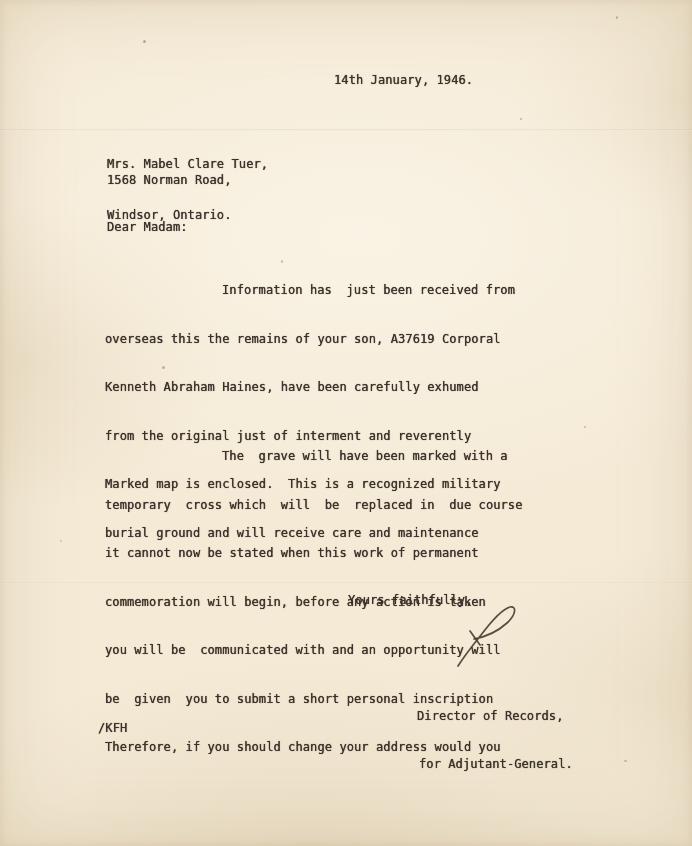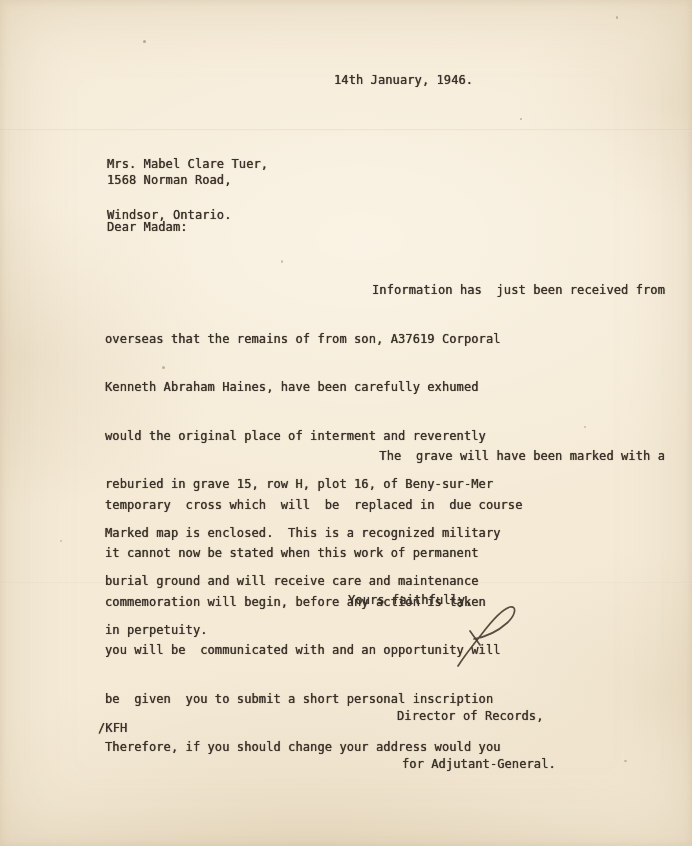--- a/index.html
+++ b/index.html
@@ -26,24 +26,24 @@
     color:#3a322a;
     font-size:12px;
     line-height:16px;
     white-space:pre;
     letter-spacing:0.1px;
     text-shadow:0 0 0.7px rgba(56,46,36,0.85), 0.4px 0.4px 0.7px rgba(56,46,36,0.30);
   }
   .addr .line, .para .line, .sigblock .line{white-space:pre;}
   .para{position:absolute;left:105px;width:560px;}
   .para .line{line-height:16.5px;}
-  .para .line.indent1{padding-left:117px;text-align:right;}
+  .para .line.indent1{padding-left:117px;}
   .sigblock .line{line-height:16px;}
-  .sigblock .l2{margin-left:4px;}
-  .sigblock .l3{margin-left:9px;}
+  .sigblock .l2{margin-left:24px;}
+  .sigblock .l3{margin-left:26px;}
   .crease{
     position:absolute;left:0;width:692px;height:2px;
     background:linear-gradient(to bottom, rgba(170,148,110,0.18), rgba(255,250,238,0.25));
     pointer-events:none;
   }
   .speck{
     position:absolute;border-radius:50%;
     background:#6b5a42;pointer-events:none;
   }
   .signature{position:absolute;left:444px;top:600px;}
@@ -74,27 +74,25 @@
   <div class="addr">
     <div class="txt line" style="left:107px;top:156px;">Mrs. Mabel Clare Tuer,</div>
     <div class="txt line" style="left:107px;top:172px;">1568 Norman Road,</div>
     <div class="txt line" style="left:107px;top:188px;margin-top:19px;">Windsor, Ontario.</div>
   </div>
 
   <div class="txt" style="left:107px;top:219px;">Dear Madam:</div>
 
   <div class="para txt" style="top:250px;">
     <div class="line indent1">Information has  just been received from</div>
-    <div class="line">overseas that the remains of from son, A37619 Corporal</div>
+    <div class="line">overseas this the remains of your son, A37619 Corporal</div>
     <div class="line">Kenneth Abraham Haines, have been carefully exhumed</div>
-    <div class="line">would the original place of interment and reverently</div>
-    <div class="line">reburied in grave 15, row H, plot 16, of Beny-sur-Mer</div>
+    <div class="line">from the original just of interment and reverently</div>
     <div class="line">Marked map is enclosed.  This is a recognized military</div>
     <div class="line">burial ground and will receive care and maintenance</div>
-    <div class="line">in perpetuity.</div>
   </div>
 
   <div class="para txt" style="top:416px;">
     <div class="line indent1">The  grave will have been marked with a</div>
     <div class="line">temporary  cross which  will  be  replaced in  due course</div>
     <div class="line">it cannot now be stated when this work of permanent</div>
     <div class="line">commemoration will begin, before any action is taken</div>
     <div class="line">you will be  communicated with and an opportunity will</div>
     <div class="line">be  given  you to submit a short personal inscription</div>
     <div class="line">Therefore, if you should change your address would you</div>

